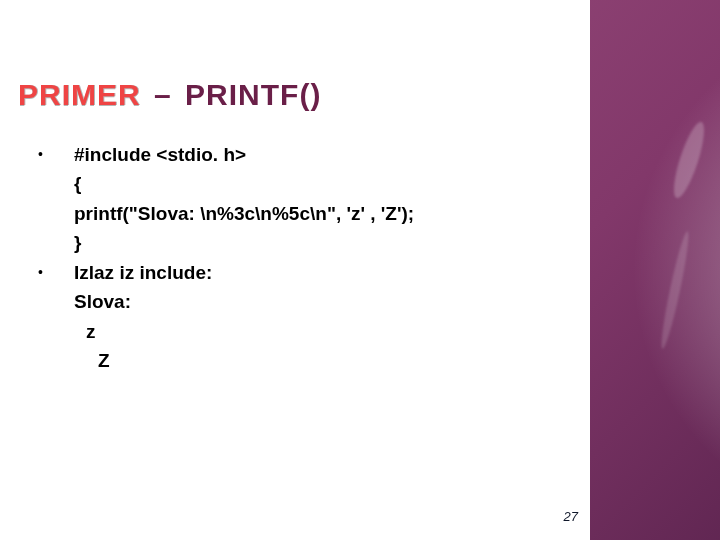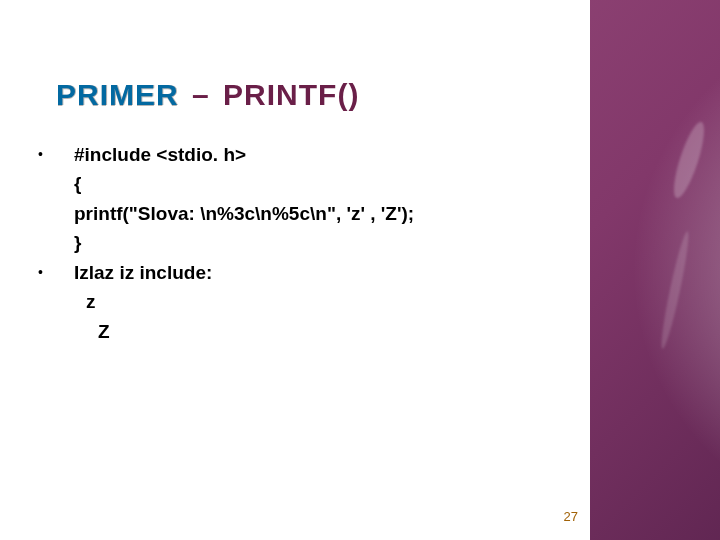--- a/index.html
+++ b/index.html
@@ -22,23 +22,22 @@
     position: absolute;
     top: 78px;
     left: 18px;
     font-family: "Arial Black", Arial, sans-serif;
     font-weight: 900;
     font-size: 30px;
     letter-spacing: 1px;
     white-space: nowrap;
   }
   .title .t-primer {
-    color: #0369a1;
+    color: #ef4444;
     text-shadow: 1px 0 0 #b6b6b6, 0 1px 0 #b6b6b6;
-    margin-left: 38px;
   }
   .title .t-dash {
     color: #6a1f48;
     margin: 0 4px;
   }
   .title .t-printf {
     color: #6a1f48;
   }
   .content {
     position: absolute;
@@ -98,22 +97,23 @@
     filter: blur(1px);
   }
   .side-art .hl.a { right: 22px; top: 120px; width: 18px; height: 80px; transform: rotate(18deg); }
   .side-art .hl.b { right: 40px;  top: 230px; width: 10px; height: 120px; transform: rotate(12deg); background: rgba(255,255,255,0.15);}
   .page-num {
     position: absolute;
     right: 142px;
     bottom: 16px;
     font-family: Arial, sans-serif;
     font-size: 13px;
-    color: #a16207;
+    color: #0f172a;
     font-weight: 400;
+    font-style: italic;
   }
 </style>
 </head>
 <body>
 
 <div class="slide">
 
   <div class="title">
     <span class="t-primer">PRIMER</span>
     <span class="t-dash">–</span>
@@ -138,20 +138,24 @@
       <span class="bullet"></span>
       <span class="line">}</span>
     </div>
 
     <div class="row">
       <span class="bullet">•</span>
       <span class="line">Izlaz iz include:</span>
     </div>
     <div class="row">
       <span class="bullet"></span>
+      <span class="line">Slova:</span>
+    </div>
+    <div class="row">
+      <span class="bullet"></span>
       <span class="line ind1">z</span>
     </div>
     <div class="row">
       <span class="bullet"></span>
       <span class="line ind2">Z</span>
     </div>
 
   </div>
 
   <div class="page-num">27</div>

